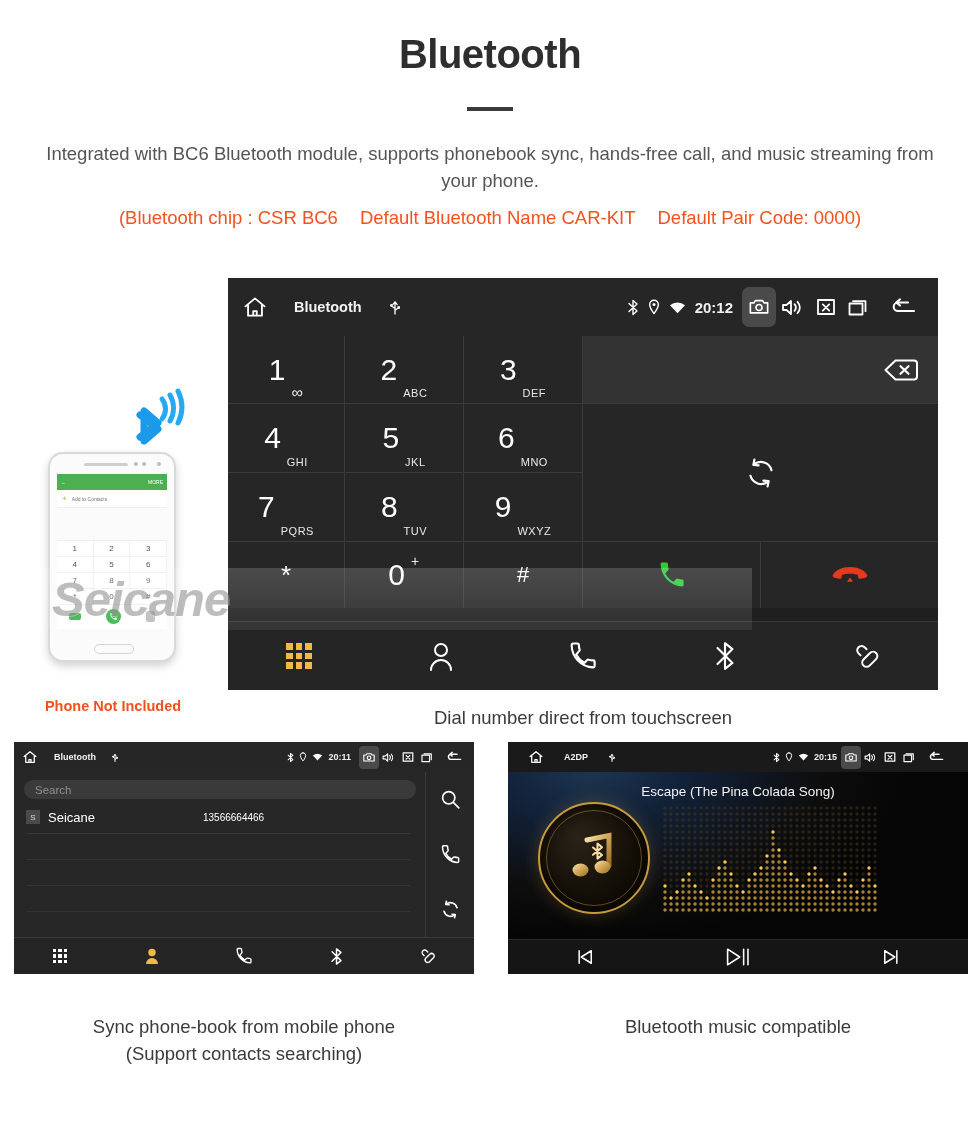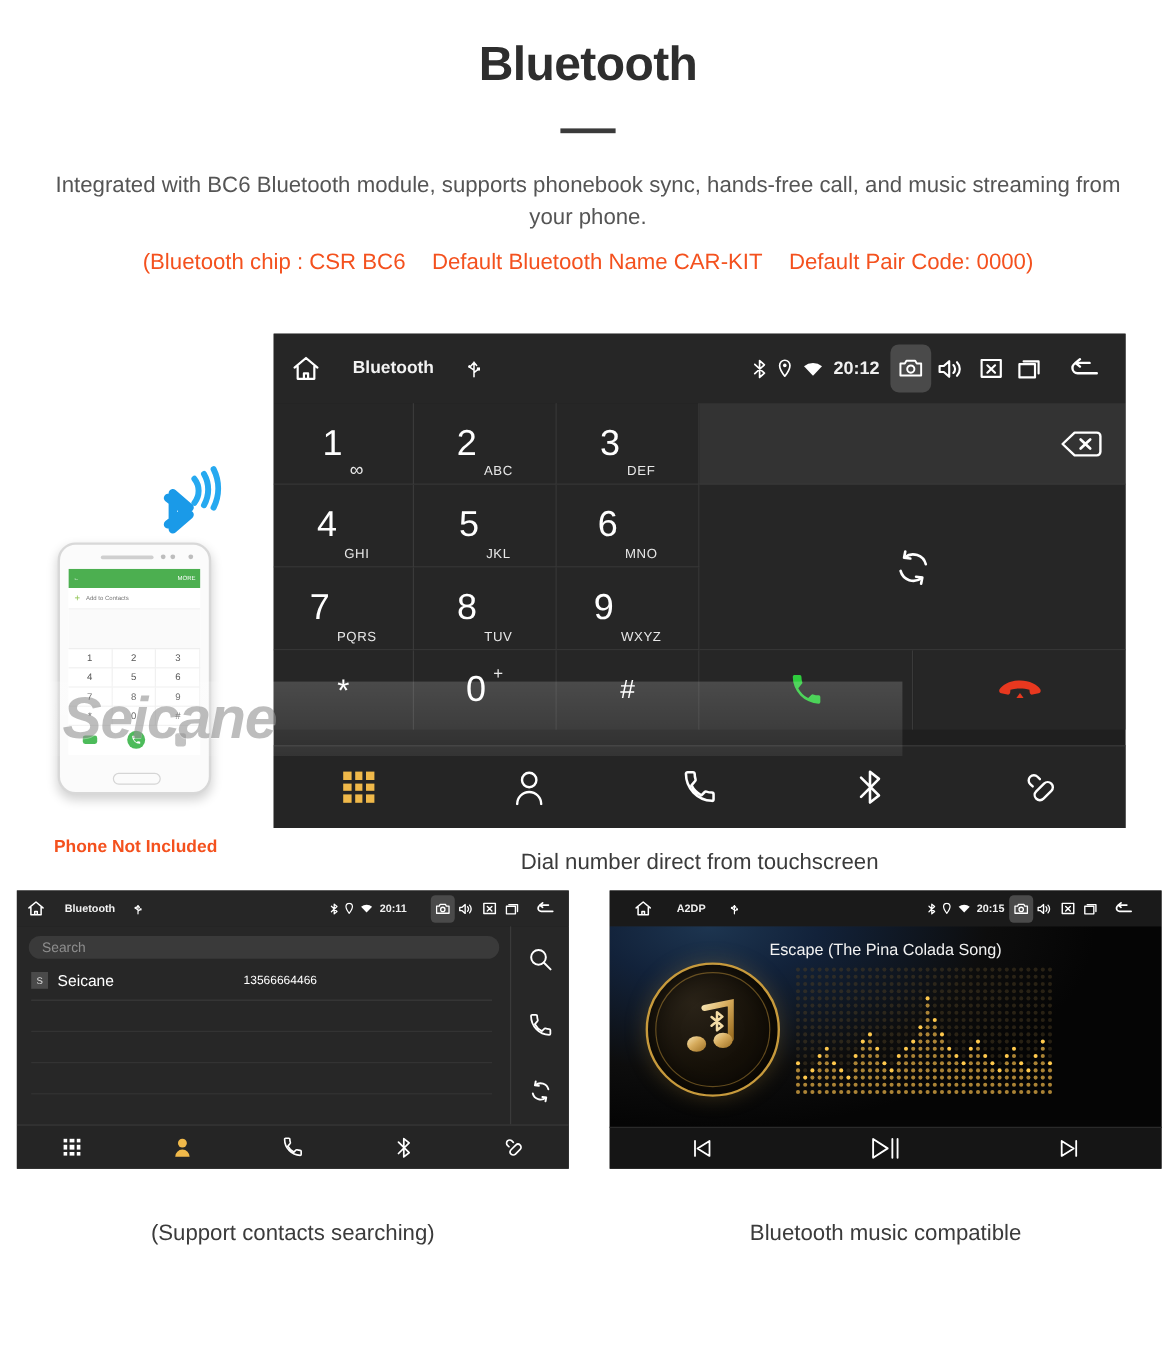--- a/index.html
+++ b/index.html
@@ -471,21 +471,21 @@
         <span style="margin-right:5px;">
           <svg width="8" height="10" viewBox="0 0 12 16">
               <path class="ic" style="stroke-width:1.6" d="M6 1.2a4.3 4.3 0 00-4.3 4.3C1.7 9 6 14.5 6 14.5s4.3-5.5 4.3-9A4.3 4.3 0 006 1.2z"></path>
             </svg>
         </span>
         <span style="margin-right:5px;">
           <svg width="11" height="8" viewBox="0 0 17 13">
               <path d="M1 4.2a12 12 0 0115 0L8.5 12.2z" fill="#fff"></path>
             </svg>
         </span>
-        <span class="clock" style="font-size:9px;margin-right:20px;">20:11</span>
+        <span class="clock" style="font-size:9px;margin-right:8px;">20:11</span>
         <span class="camera-hl" style="width:20px;height:23px;margin-right:3px;border-radius:4px;">
           <svg width="12" height="11" viewBox="0 0 22 18">
               <path class="ic" style="stroke-width:2" d="M1.5 4.5h4L7 2h8l1.5 2.5h4v11h-19z"></path>
               <circle cx="11" cy="9.6" r="3.3" class="ic" style="stroke-width:2"></circle>
             </svg>
         </span>
         <span style="margin-right:7px;">
           <svg width="13" height="11" viewBox="0 0 23 19">
               <path class="ic" style="stroke-width:2" d="M2 7h3.5L10 3v13L5.5 12H2z"></path>
               <path class="ic" style="stroke-width:2" d="M13.5 6.2a4.6 4.6 0 010 6.6M16.5 3.8a8.2 8.2 0 010 11.4"></path>
@@ -587,20 +587,21 @@
           <svg width="18" height="18" viewBox="0 0 30 30">
               <path class="ic" style="stroke-width:2.3" d="M11.5 18.5 18 12a4.3 4.3 0 116.1 6.1l-6.5 6.5a4.3 4.3 0 01-6.1-6.1z"></path>
               <path class="ic" style="stroke-width:2.3" d="M8.6 14.4 6.5 12.4a4.3 4.3 0 010-6.1 4.3 4.3 0 016.1 0l2 2"></path>
             </svg>
         </span>
       </div>
     </div>
   </div>
 
   <div class="cap" style="left:14px;top:1013px;width:460px;">
+    <div>Sync phone-book from mobile phone</div>
     <div>(Support contacts searching)</div>
   </div>
 
   <div class="unit" id="music">
     <div class="ubar">
       <span>
         <svg width="16" height="16" viewBox="0 0 24 24">
             <path class="ic" style="stroke-width:1.9" d="M3.2 11.4 12 4l8.8 7.4M5.6 10.6V20h12.8v-9.4M10.4 20v-4.2h3.2V20"></path>
           </svg>
       </span>

